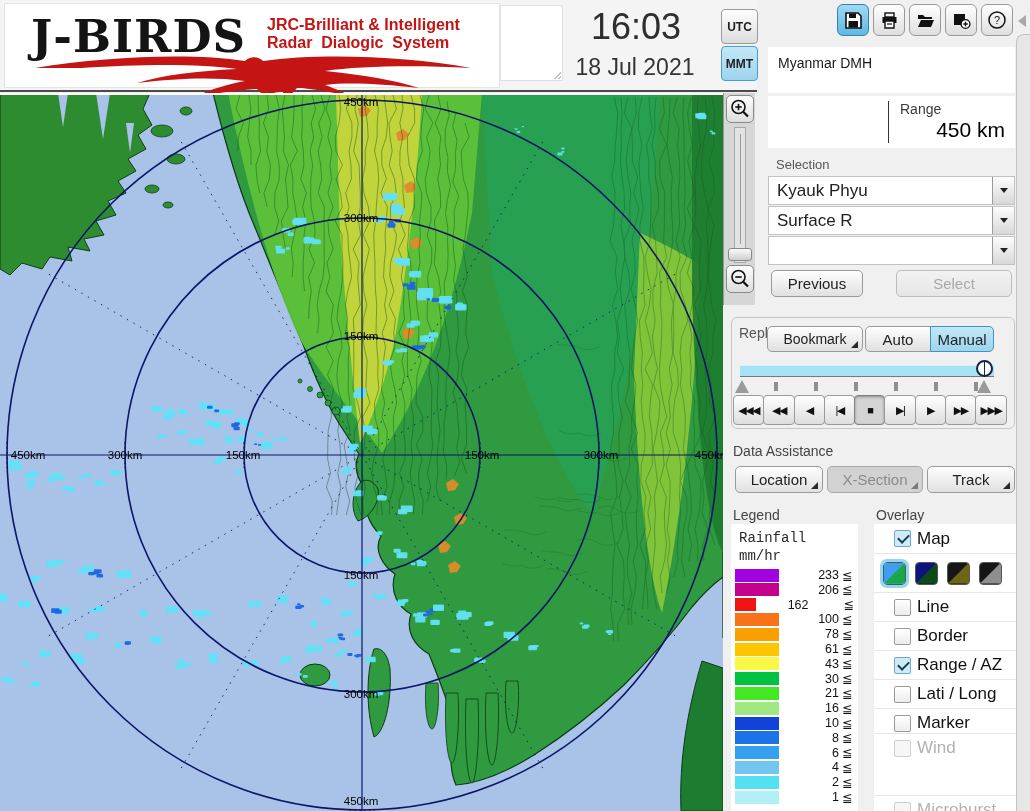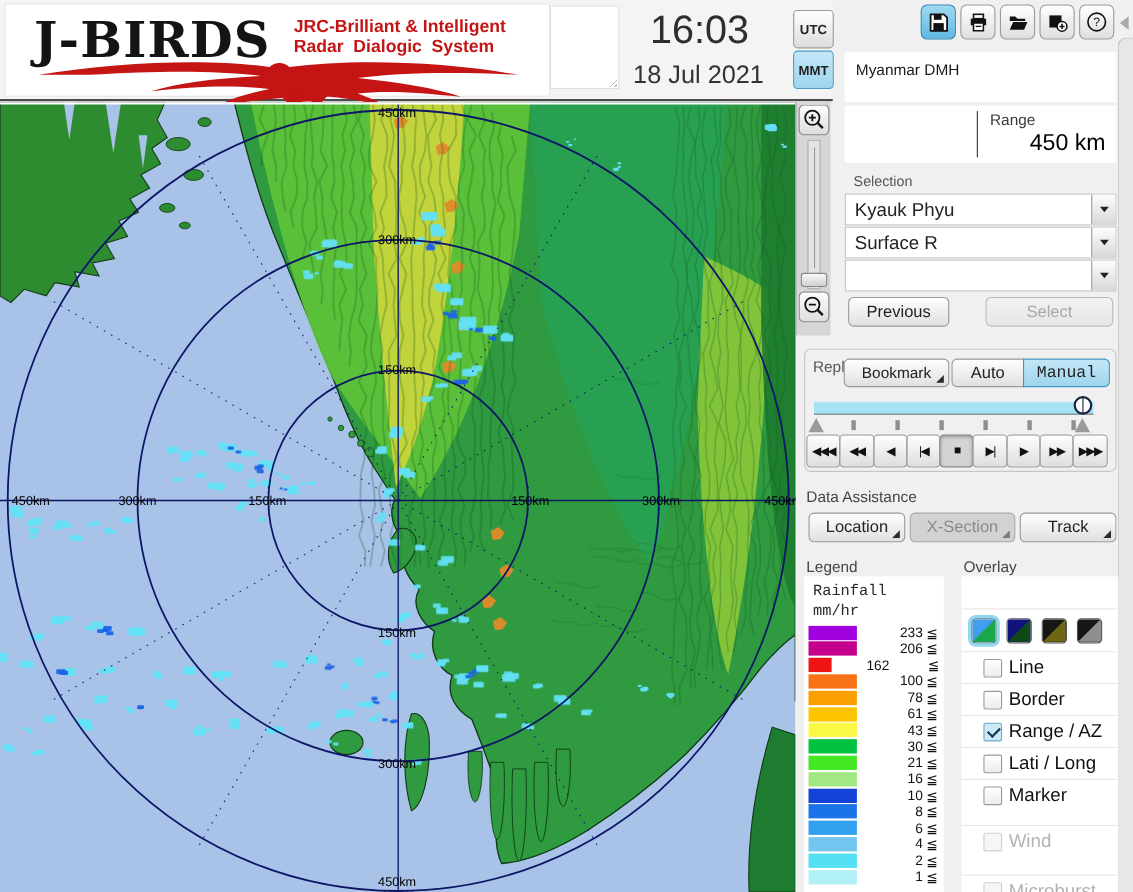--- a/index.html
+++ b/index.html
@@ -740,21 +740,21 @@
 <button class="btn" style="left:771px;top:270px;width:92px;height:27px;">Previous</button>
 <button class="btn disabled" style="left:896px;top:270px;width:116px;height:27px;">Select</button>
 
 <div class="replay-group">
   <span class="replay-label">Replay</span>
   <button class="btn" style="left:35px;top:8px;width:96px;height:26px;font-size:14px;">
     <span>Bookmark</span>
     <span class="dogear"></span>
   </button>
   <button class="btn" style="left:133px;top:8px;width:66px;height:26px;border-radius:5px 0 0 5px;">Auto</button>
-  <button class="btn seg-sel" style="left:198px;top:8px;width:79px;height:26px;border-radius:0 5px 5px 0;font-family:Liberation Mono, monospace;">Manual</button>
+  <button class="btn seg-sel" style="left:198px;top:8px;width:64px;height:26px;border-radius:0 5px 5px 0;">Manual</button>
 
   <div class="slider-track"></div>
   <div class="slider-handle"></div>
   <span class="end-tri" style="left:3px;"></span>
   <span class="end-tri" style="left:245px;"></span>
   <div class="tickrow" id="tickrow">
       <span class="tick" style="left: 42px;"></span>
       <span class="tick" style="left: 82px;"></span>
       <span class="tick" style="left: 122px;"></span>
       <span class="tick" style="left: 162px;"></span>
@@ -874,20 +874,24 @@
       </div>
       <div class="lg-row" style="top: 266px;">
         <span class="lg-swatch" style="background: rgb(178, 240, 248);"></span>
         <span class="lg-val">1</span>
         <span class="lg-op">≦</span>
       </div>
     </div>
 </div>
 
 <div class="overlay-panel" id="overlay-panel">
+    <div class="ov-row first" style="top: 0px;">
+      <span class="cb checked"></span>
+      <span class="ov-label">Map</span>
+    </div>
     <div class="style-row" style="top: 29px;">
       <span class="mstyle sel">
         <span class="half" style="background: rgb(63, 158, 240);"></span>
         <span class="half b" style="background: rgb(24, 168, 72);"></span>
       </span>
       <span class="mstyle">
         <span class="half" style="background: rgb(16, 18, 126);"></span>
         <span class="half b" style="background: rgb(14, 74, 22);"></span>
       </span>
       <span class="mstyle">
@@ -912,21 +916,21 @@
       <span class="ov-label">Range / AZ</span>
     </div>
     <div class="ov-row" style="top: 155px;">
       <span class="cb"></span>
       <span class="ov-label">Lati / Long</span>
     </div>
     <div class="ov-row" style="top: 184px;">
       <span class="cb"></span>
       <span class="ov-label">Marker</span>
     </div>
-    <div class="ov-row disabled" style="top: 226px;">
+    <div class="ov-row disabled" style="top: 209px;">
       <span class="cb off"></span>
       <span class="ov-label">Wind</span>
     </div>
     <div class="ov-row disabled" style="top: 271px;">
       <span class="cb off"></span>
       <span class="ov-label">Microburst</span>
     </div>
   </div>
 
 </body></html>

